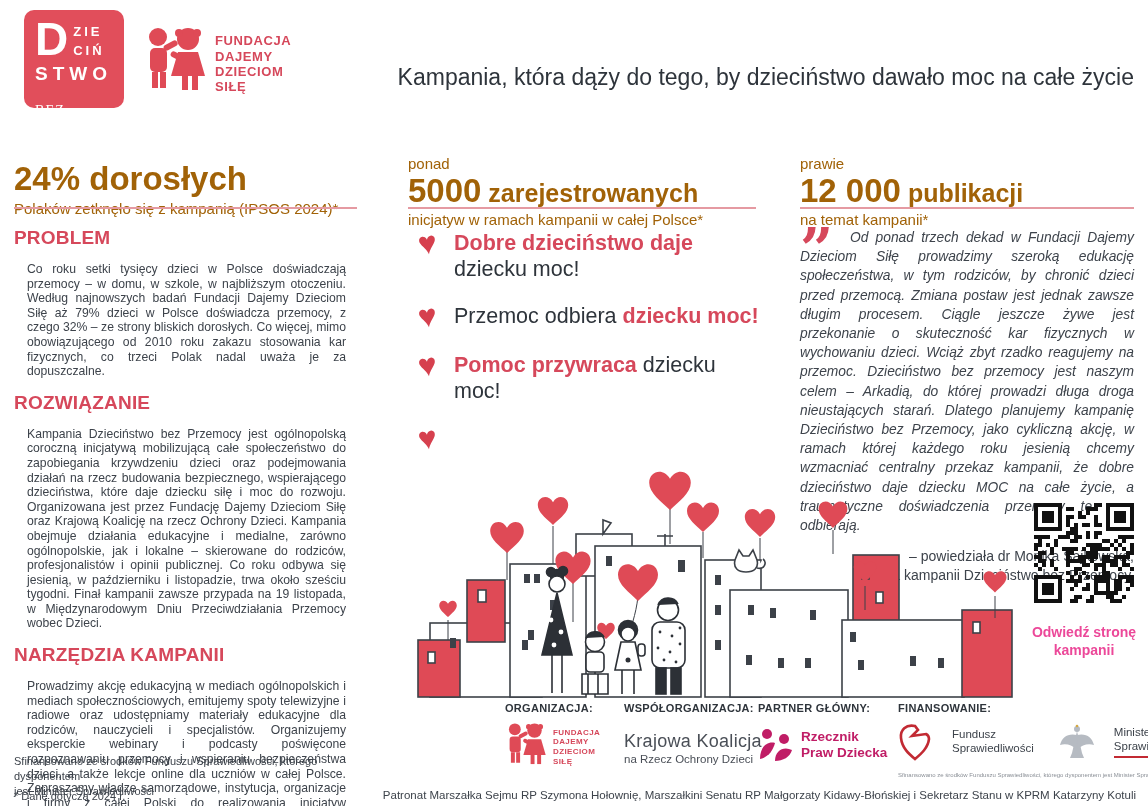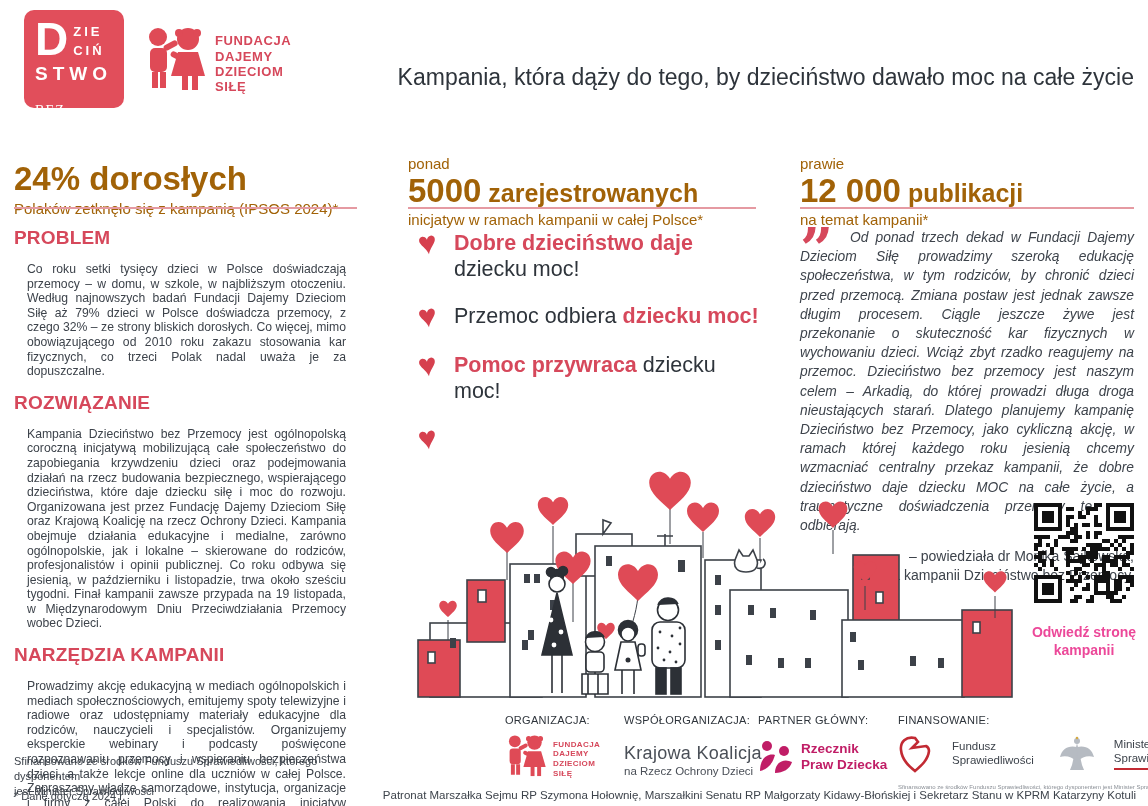--- a/index.html
+++ b/index.html
@@ -57,21 +57,21 @@
 
   
   .illustration{position:absolute;left:410px;top:460px;width:608px;height:258px;}
 
   
   .qr-box{position:absolute;left:1034px;top:503px;width:100px;height:100px;}
   .qr-caption{position:absolute;left:1022px;top:608px;width:124px;text-align:center;color:#ec4899;
               font-size:14px;font-weight:bold;line-height:1.25;white-space:pre-line;margin-top:16px;}
 
   
-  .partner-label{font-size:11px;font-weight:normal;color:#2e343b;letter-spacing:.3px;margin-top:12px;}
+  .partner-label{font-size:11px;font-weight:bold;color:#2e343b;letter-spacing:.3px;}
   .org-block{position:absolute;left:505px;top:702px;}
   .org-logo{display:flex;align-items:center;gap:6px;margin-top:8px;}
   .org-logo-text{color:#d6485b;font-weight:bold;font-size:8px;line-height:1.2;letter-spacing:.4px;white-space:pre-line;}
   .koalicja-block{position:absolute;left:624px;top:702px;}
   .koalicja-name{font-size:18px;color:#4a4f57;margin-top:17px;letter-spacing:.3px;}
   .koalicja-sub{font-size:11.5px;color:#4a4f57;margin-top:1px;}
   .rpd-block{position:absolute;left:758px;top:702px;}
   .rpd-logo{display:flex;align-items:center;gap:7px;margin-top:12px;}
   .rpd-name{color:#c01d66;font-weight:bold;font-size:13.5px;line-height:1.15;white-space:pre-line;}
   .fin-block{position:absolute;left:898px;top:702px;width:248px;}

